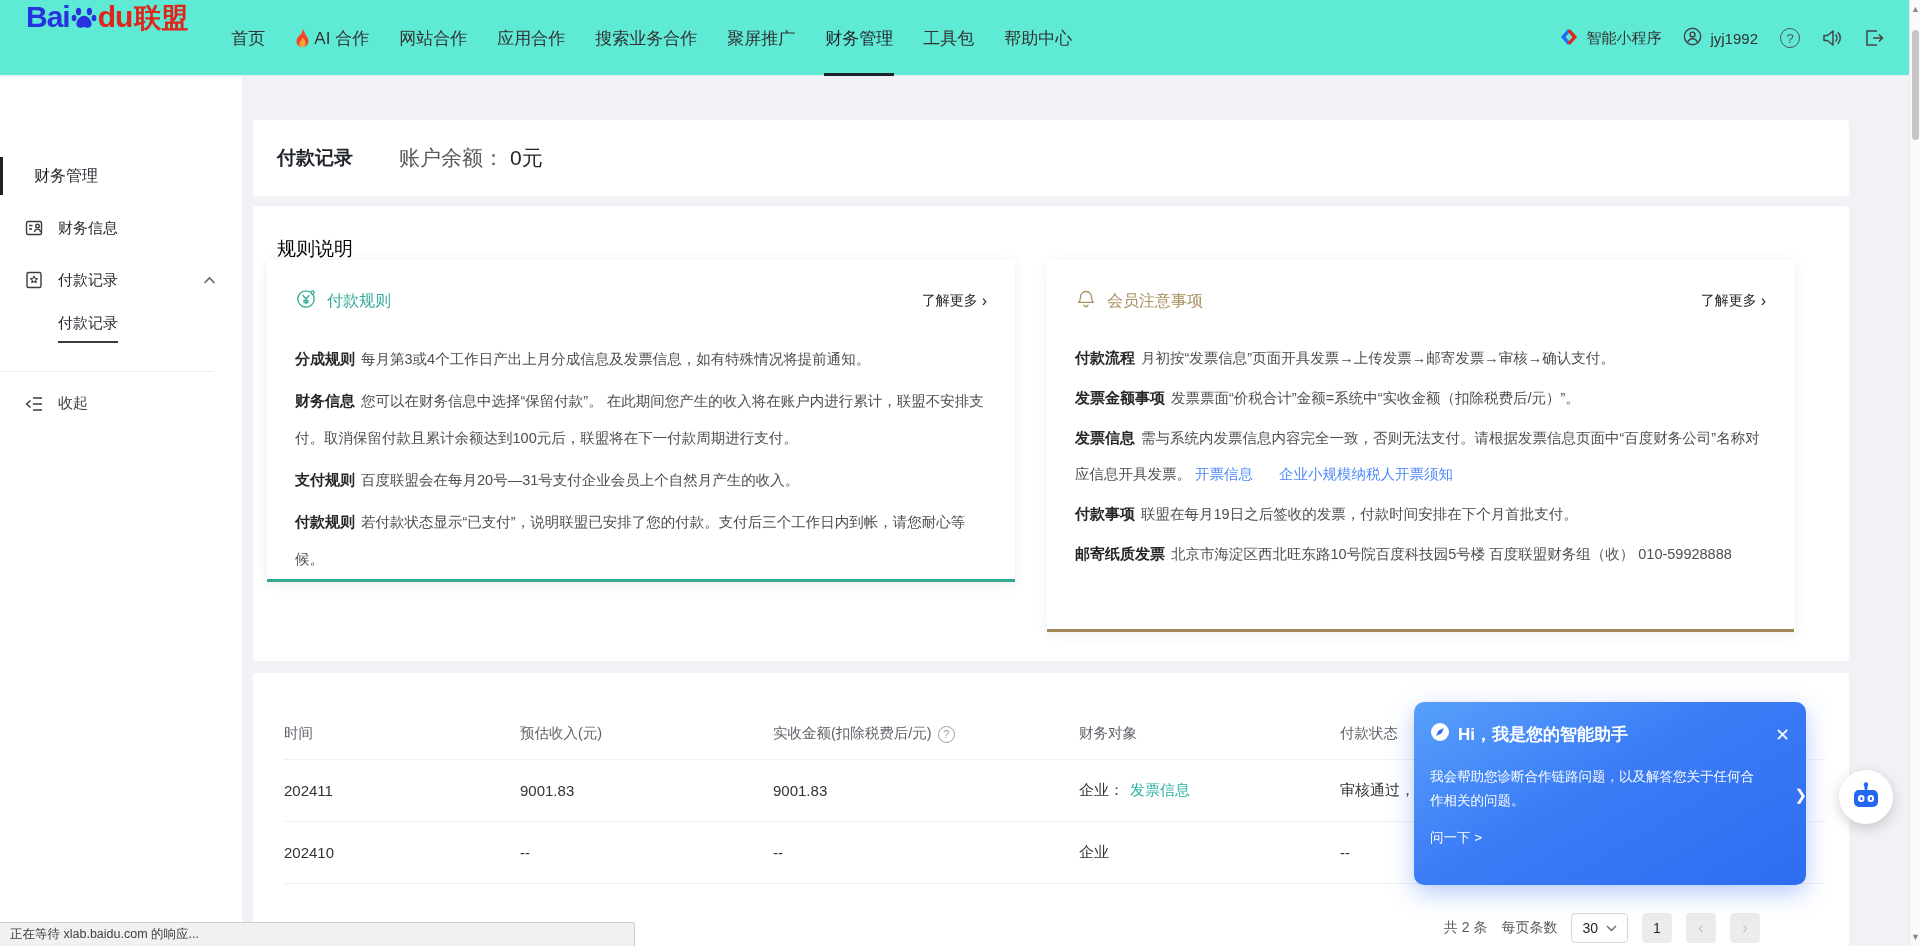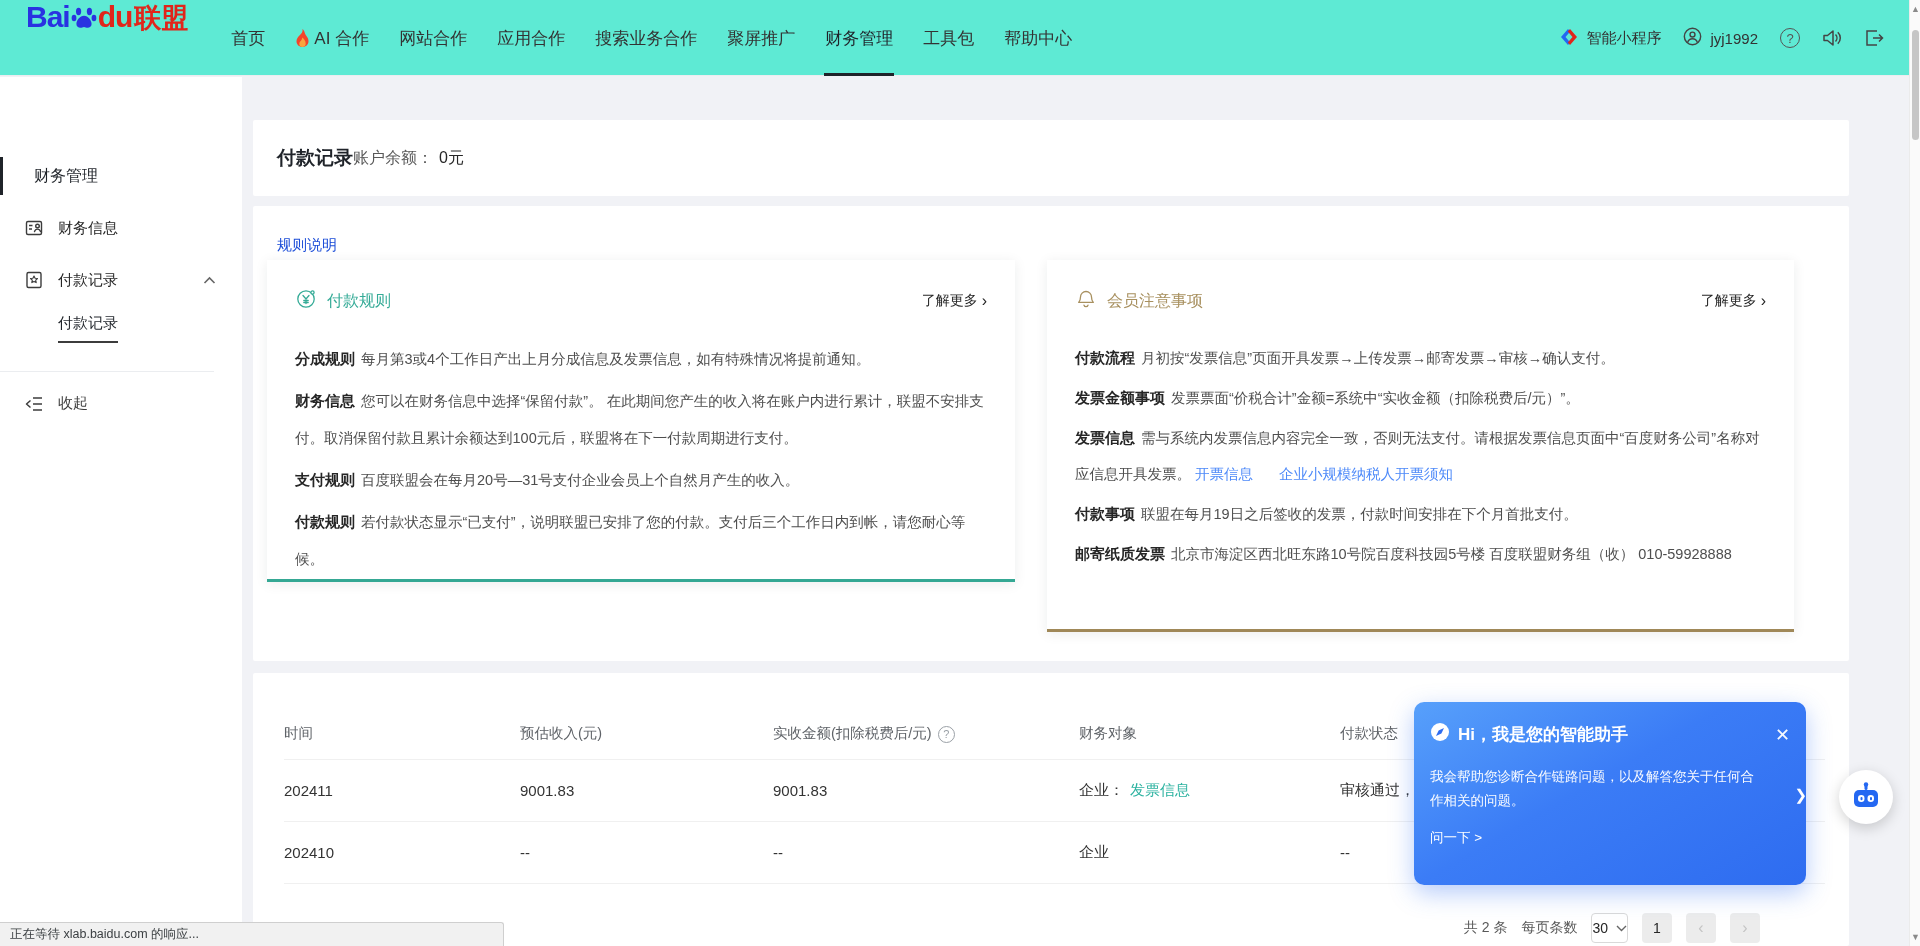--- a/index.html
+++ b/index.html
@@ -41,25 +41,25 @@
   .side-sub .txt { font-size:15px; color:#1f2329; padding-bottom:8px; border-bottom:2px solid #3c3c3c; }
   .side-div { margin:26px 28px 0 0; border-top:1px solid #ebedf0; }
   .side-collapse { display:flex; align-items:center; margin-top:22px; cursor:pointer; color:#3c3c3c; }
   .side-collapse .ic { margin-left:24px; display:flex; }
   .side-collapse .txt { margin-left:14px; font-size:15px; }
 
   
   .panel { position:absolute; background:#fff; border-radius:2px; }
   .panel-head { left:253px; top:120px; width:1596px; height:76px; display:flex; align-items:center; padding-left:24px; }
   .page-title { font-size:19px; font-weight:bold; color:#1f2329; }
-  .balance { font-size:16px; color:#595959; }
+  .balance { margin-left:46px; font-size:21px; color:#595959; }
   .balance b { color:#262626; font-weight:normal; margin-left:6px; }
 
   .panel-rules { left:253px; top:206px; width:1596px; height:455px; padding:30px 24px 0 24px; }
-  .rules-heading { font-size:15px; color:#1d4ed8; font-weight:500; }
+  .rules-heading { font-size:19px; color:#000000; font-weight:500; }
 
   .rule-card { position:absolute; top:54px; width:748px; height:322px; background:#fff;
                box-shadow:0 2px 12px rgba(31,35,41,.08); padding:28px 28px 0 28px; }
   .rule-card.left  { left:14px;  border-bottom:3px solid #35a894; }
   .rule-card.right { left:794px; width:747px; height:372px; border-bottom:3px solid #a08858; }
   .card-titlerow { display:flex; align-items:center; }
   .card-title { font-size:16px; margin-left:10px; }
   .rule-card.left  .card-title { color:#35ab97; }
   .rule-card.right .card-title { color:#a8905f; }
   .more { margin-left:auto; font-size:14px; color:#262626; cursor:pointer; display:flex; align-items:center; gap:4px; }
@@ -76,21 +76,21 @@
   .trow { display:grid; grid-template-columns:236px 253px 306px 261px 1fr; align-items:center; }
   .thead { height:52px; font-size:14.5px; color:#5f6368; }
   .thead .cell { display:flex; align-items:flex-end; gap:6px; }
   .tbody-row { height:62px; font-size:15px; color:#333; border-top:1px solid #f0f0f0; }
   .teal-link { color:#2bb2a0; cursor:pointer; margin-left:6px; }
   .info-ic { width:17px; height:17px; border:1px solid #9aa0a6; border-radius:50%; color:#9aa0a6;
              font-size:11px; display:inline-flex; align-items:center; justify-content:center; }
   .pager { position:absolute; right:89px; top:240px; display:flex; align-items:center; gap:14px;
            font-size:14px; color:#595959; }
   .pp-select { display:flex; align-items:center; gap:8px; border:1px solid #d9d9d9; border-radius:4px;
-               height:30px; padding:0 0; color:#262626; cursor:pointer; background:#fff; }
+               height:30px; padding:0 10px; color:#262626; cursor:pointer; background:#fff; }
   .pg-box { width:30px; height:30px; border-radius:4px; background:#ececec; display:flex;
             align-items:center; justify-content:center; color:#262626; cursor:pointer; }
   .pg-box.nav { color:#c4c4c4; font-size:16px; }
 
   
   .assistant { position:absolute; left:1414px; top:702px; width:392px; height:183px; border-radius:10px;
                background:linear-gradient(150deg,#57a0fb 0%,#3b7cf6 45%,#2e6cf0 100%);
                color:#fff; padding:20px 16px; box-shadow:0 8px 24px rgba(46,108,240,.35); z-index:8; }
   .as-head { display:flex; align-items:center; gap:8px; font-size:17px; font-weight:bold; }
   .as-close { margin-left:auto; font-size:18px; font-weight:normal; cursor:pointer; opacity:.95; }
@@ -101,21 +101,21 @@
                background:#fff; box-shadow:0 4px 14px rgba(0,0,0,.18); display:flex; align-items:center;
                justify-content:center; cursor:pointer; z-index:9; }
 
   
   .scrollbar { position:absolute; right:0; top:0; width:11px; height:946px; background:#fafafa;
                border-left:1px solid #ebebeb; z-index:10; }
   .sb-arrow { position:absolute; left:0; width:11px; height:14px; color:#8a8a8a; font-size:9px;
               display:flex; align-items:center; justify-content:center; cursor:pointer; }
   .sb-thumb { position:absolute; left:2px; top:30px; width:7px; height:110px; background:#c6c6c6;
               border-radius:4px; cursor:pointer; }
-  .statusbar { position:absolute; left:0; bottom:0; width:504px; height:24px; background:#f1f1f1;
+  .statusbar { position:absolute; left:0; bottom:0; width:635px; height:24px; background:#f1f1f1;
                border:1px solid #cfcfcf; border-left:none; border-bottom:none; border-top-right-radius:3px;
                font-size:12.5px; color:#3c4043; display:flex; align-items:center; padding-left:10px; z-index:11; }
 </style>
 </head>
 <body>
 
 <div id="app">
 
   <div class="topnav">
     <div class="logo">

